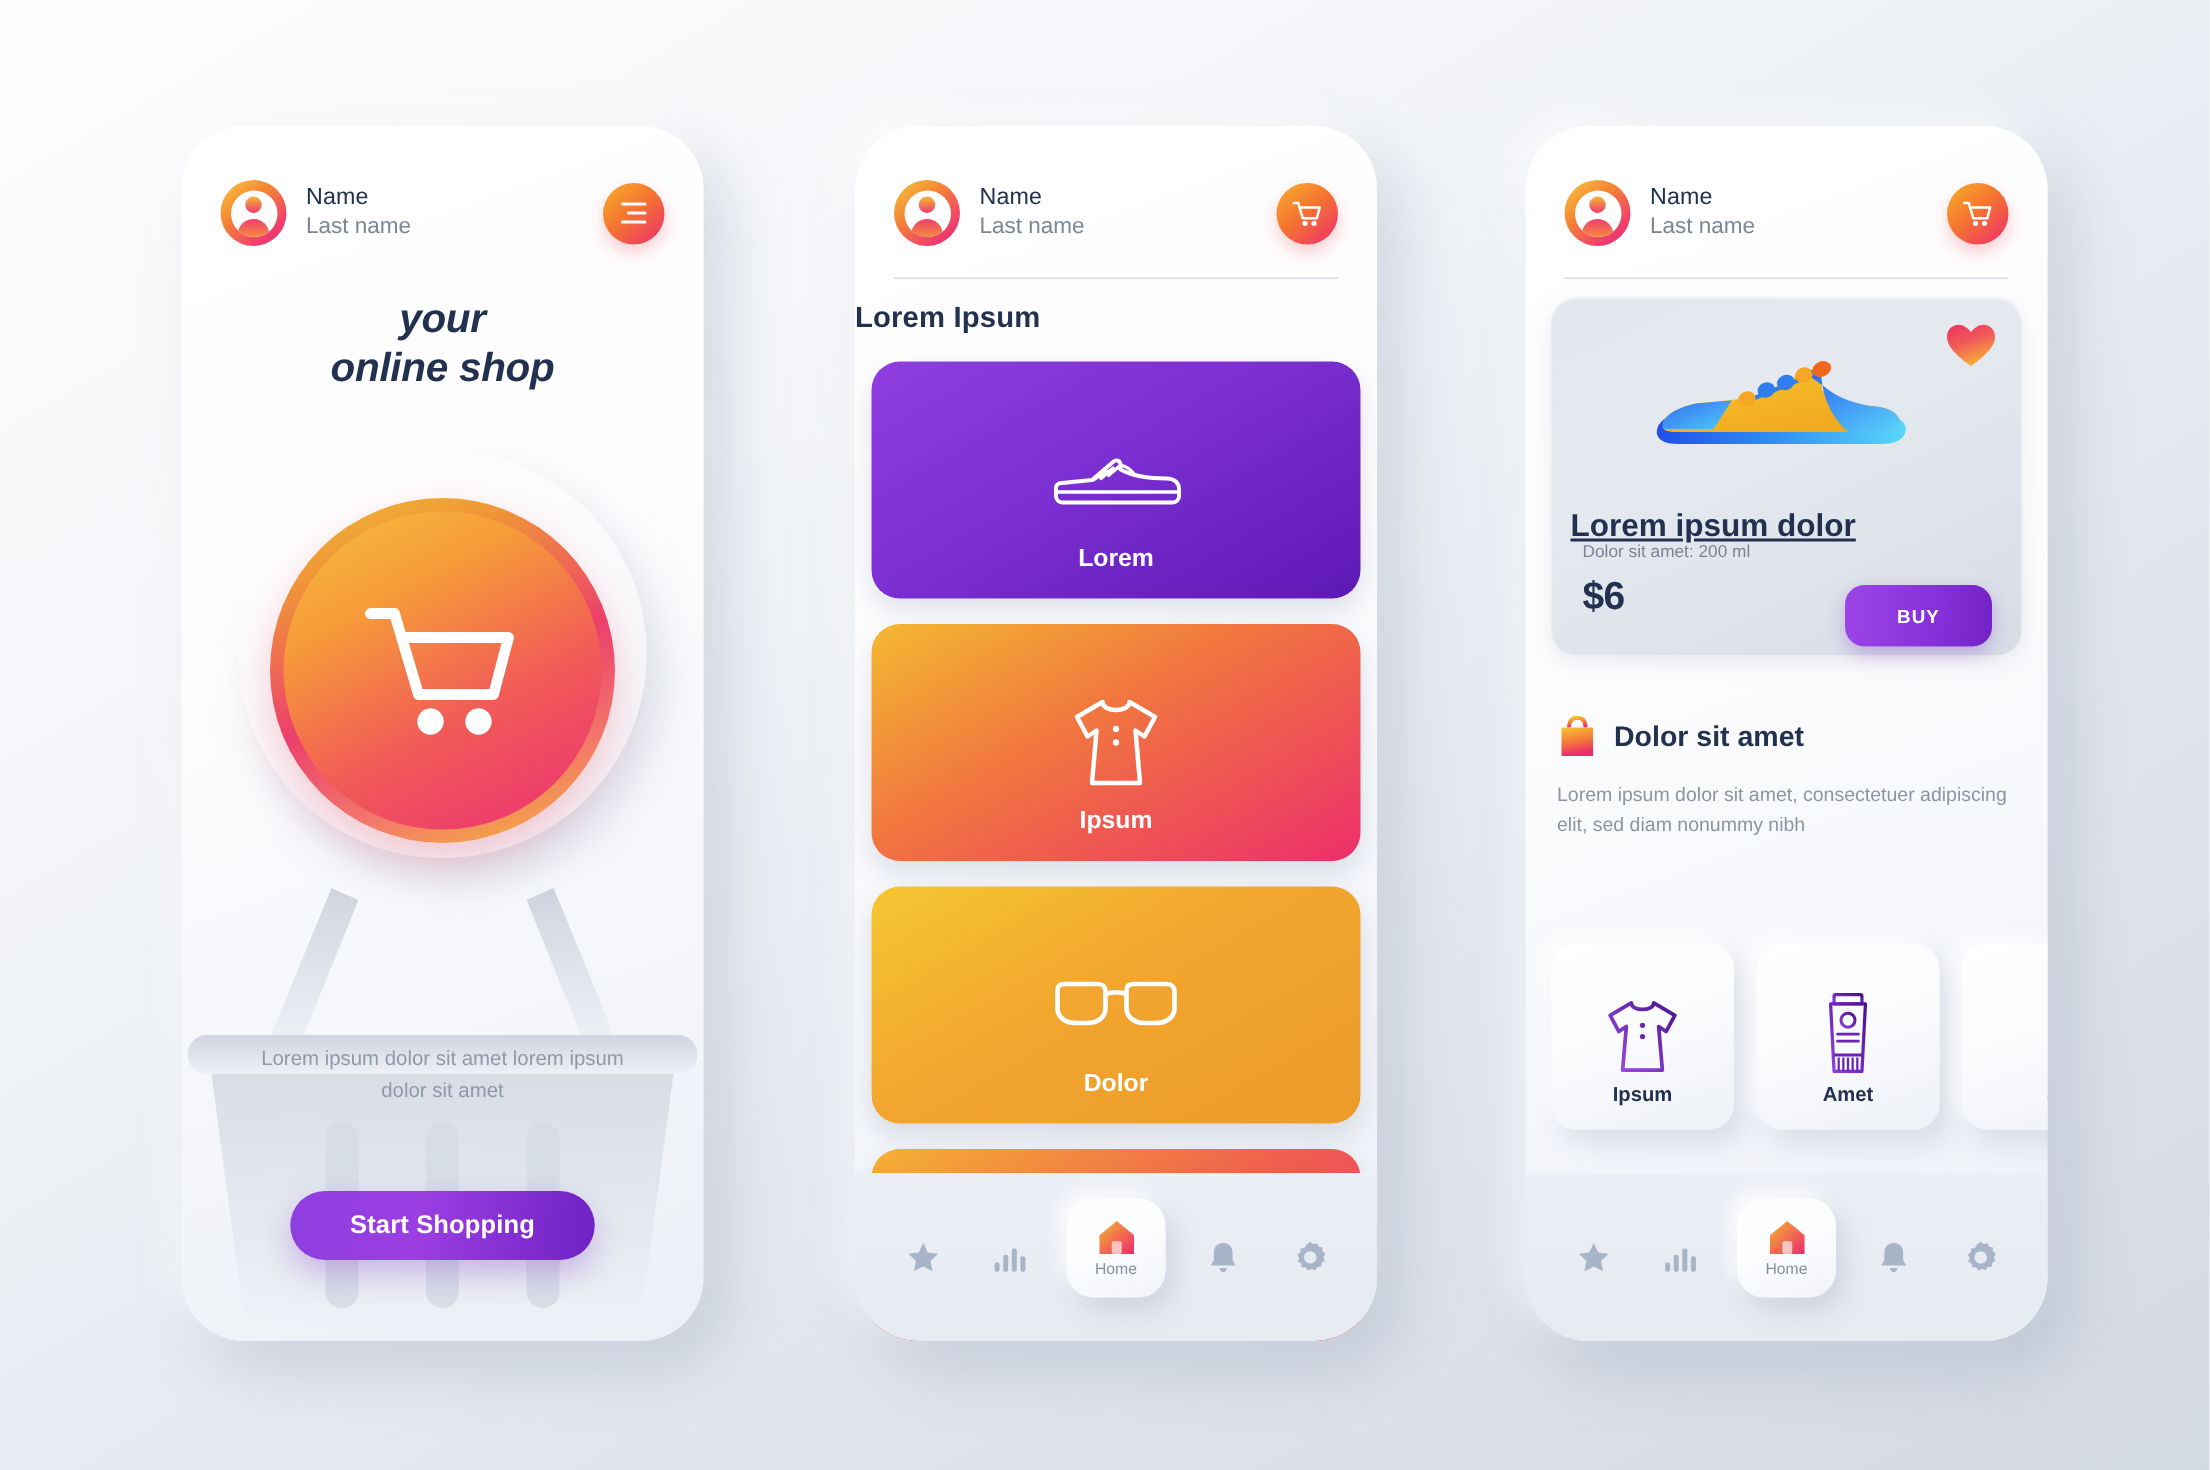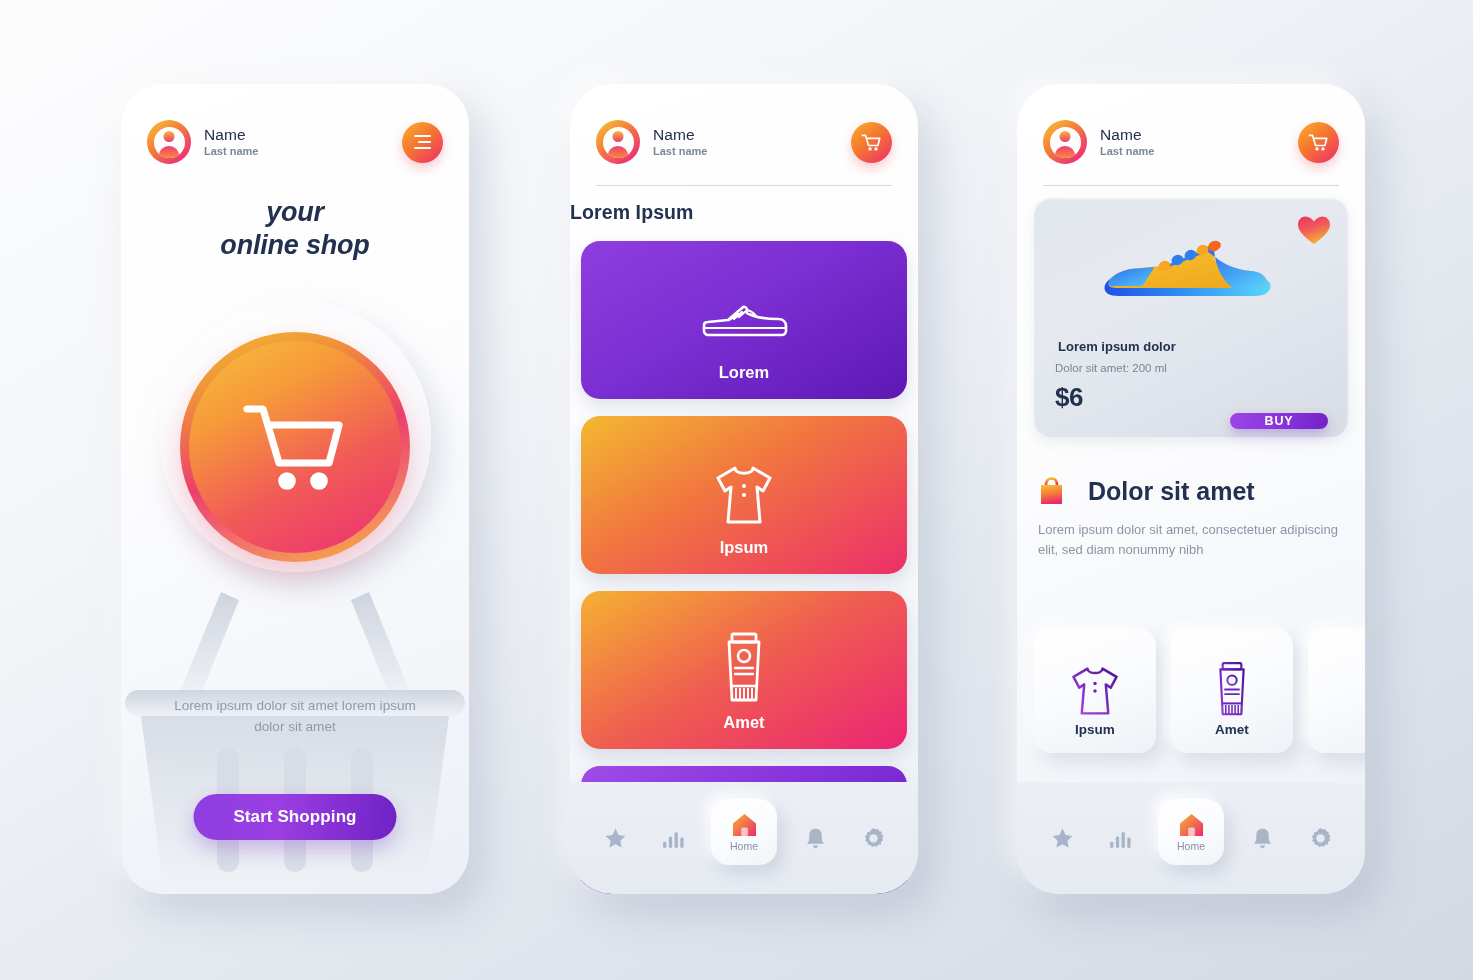--- a/index.html
+++ b/index.html
@@ -51,21 +51,21 @@
     width: 11px; height: 11px; border-radius: 50%;
     background: linear-gradient(180deg, #f7b733 0%, #ee3b72 100%);
   }
   .av-body {
     position: absolute; left: 50%; bottom: -1px; transform: translateX(-50%);
     width: 21px; height: 13px; border-radius: 11px 11px 0 0;
     background: linear-gradient(180deg, #ef3f6e 0%, #f6913a 100%);
   }
   .hdr-names { margin-left: 13px; line-height: 1.22; }
   .hdr-name { font-size: 15.5px; font-weight: 400; color: #22314f; letter-spacing: .1px; }
-  .hdr-last { font-size: 11px; font-weight: 700; color: #7b8699; }
+  .hdr-last { font-size: 15px; font-weight: 400; color: #7b8699; }
 
   .hdr-btn {
     margin-left: auto; width: 41px; height: 41px; border-radius: 50%;
     background: linear-gradient(140deg, #f8b02c 0%, #f5772f 45%, #ee2a6e 100%);
     display: flex; align-items: center; justify-content: center;
     box-shadow: 0 5px 12px rgba(238,80,90,0.30);
     cursor: pointer; flex: 0 0 auto;
   }
   .burger { width: 17px; display: flex; flex-direction: column; gap: 3.5px; align-items: flex-end; }
   .burger i { display: block; height: 2.6px; border-radius: 2px; background: #fff; }
@@ -171,43 +171,42 @@
   
   .prod-card {
     position: absolute; top: 114px; left: 17px; right: 17px; height: 239px;
     border-radius: 17px;
     background: linear-gradient(155deg, #e2e6ed 0%, #e6eaf0 35%, #dfe3eb 70%, #d7dce5 100%);
     box-shadow: inset 0 1px 2px rgba(255,255,255,0.7), 0 5px 14px rgba(140,152,176,0.16);
   }
   .heart { position: absolute; right: 17px; top: 17px; cursor: pointer; }
   .prod-shoe { position: absolute; left: 50%; transform: translateX(-50%); top: 38px; }
   .prod-name {
-    position: absolute; left: 24px; top: 141px;
-    font-size: 13px; font-weight: 700; color: #22314f;
+    position: absolute; left: 13px; top: 141px;
+    font-size: 21px; font-weight: 700; color: #22314f; text-decoration: underline;
   }
   .prod-sub {
     position: absolute; left: 21px; top: 164px;
     font-size: 11.5px; color: #7b8597;
   }
   .prod-price {
     position: absolute; left: 21px; top: 184px;
     font-size: 26px; font-weight: 700; color: #22314f; letter-spacing: -.4px;
   }
   .buy-btn {
     position: absolute; right: 20px; top: 192px;
-    width: 98px; height: 16px; border-radius: 13px;
+    width: 98px; height: 41px; border-radius: 13px;
     background: linear-gradient(95deg, #9b44e6 0%, #8b34dd 50%, #7322c8 100%);
     color: #fff; font-size: 12.5px; font-weight: 700; letter-spacing: .8px;
     display: flex; align-items: center; justify-content: center; cursor: pointer;
     box-shadow: 0 5px 12px rgba(120,50,200,0.30);
-    margin-top: 23px;
   }
 
   .sec-row { position: absolute; left: 21px; top: 393px; display: flex; align-items: center; gap: 11px; }
-  .sec-title { font-size: 25px; font-weight: 700; color: #22314f; margin-left: 12px; }
+  .sec-title { font-size: 19px; font-weight: 700; color: #22314f; }
   .sec-body {
     position: absolute; left: 21px; right: 24px; top: 436px;
     font-size: 13px; line-height: 1.55; color: #8b95a6;
   }
 
   .carousel {
     position: absolute; left: 17px; top: 545px; display: flex; gap: 15px;
   }
   .ccard {
     width: 122px; height: 124px; border-radius: 17px; flex: 0 0 auto;
@@ -333,20 +332,32 @@
           <svg width="72" height="70" viewBox="0 0 72 70">
             <path d="M 27 8 L 10 18 L 17 31 L 23 27 L 20 62 L 52 62 L 49 27 L 55 31 L 62 18 L 45 8
                      C 45 15 27 15 27 8 Z" fill="none" stroke="#fff" stroke-width="3" stroke-linejoin="round"></path>
             <circle cx="36" cy="26" r="2.1" fill="#fff"></circle>
             <circle cx="36" cy="35" r="2.1" fill="#fff"></circle>
           </svg>
         </span>
         <span class="tlabel">Ipsum</span>
       </div>
 
+      <div class="tile tl-2">
+        <span class="ticon">
+          <svg width="92" height="40" viewBox="0 0 92 40">
+            <path d="M 7 10 C 7 7 9 6 12 6 L 34 6 C 37 6 39 8 39 11 L 39 22 C 39 28 34 32 27 32
+                     L 19 32 C 12 32 7 28 7 22 Z" fill="none" stroke="#fff" stroke-width="3.1" stroke-linejoin="round"></path>
+            <path d="M 53 10 C 53 7 55 6 58 6 L 80 6 C 83 6 85 8 85 11 L 85 22 C 85 28 80 32 73 32
+                     L 65 32 C 58 32 53 28 53 22 Z" fill="none" stroke="#fff" stroke-width="3.1" stroke-linejoin="round"></path>
+            <path d="M 39 13 C 43 11 49 11 53 13" fill="none" stroke="#fff" stroke-width="3.1" stroke-linecap="round"></path>
+          </svg>
+        </span>
+        <span class="tlabel">Dolor</span>
+      </div>
 
 
       <div class="tile tl-4">
         <span class="ticon">
           <svg width="54" height="80" viewBox="0 0 54 80">
             <rect x="15" y="4" width="24" height="8" rx="1.5" fill="none" stroke="#fff" stroke-width="2.8"></rect>
             <path d="M 12 12 L 42 12 L 39 70 L 15 70 Z" fill="none" stroke="#fff" stroke-width="2.8" stroke-linejoin="round"></path>
             <circle cx="27" cy="26" r="6" fill="none" stroke="#fff" stroke-width="2.6"></circle>
             <path d="M 18 38 L 36 38 M 18 44 L 36 44" stroke="#fff" stroke-width="2.4" stroke-linecap="round"></path>
             <path d="M 15 56 L 39 56" stroke="#fff" stroke-width="2.6"></path>

